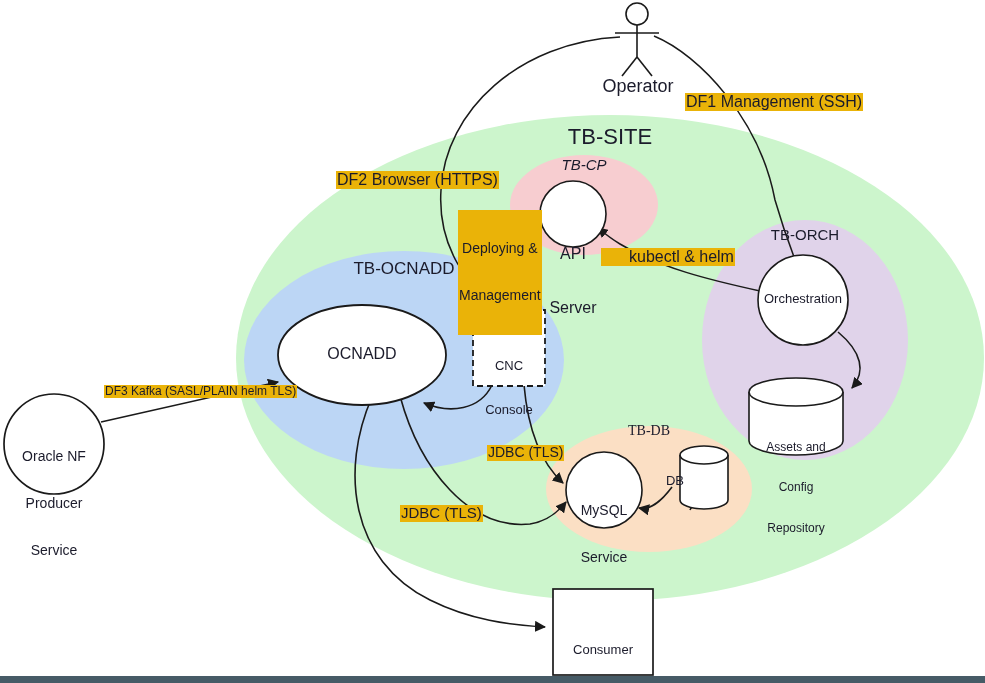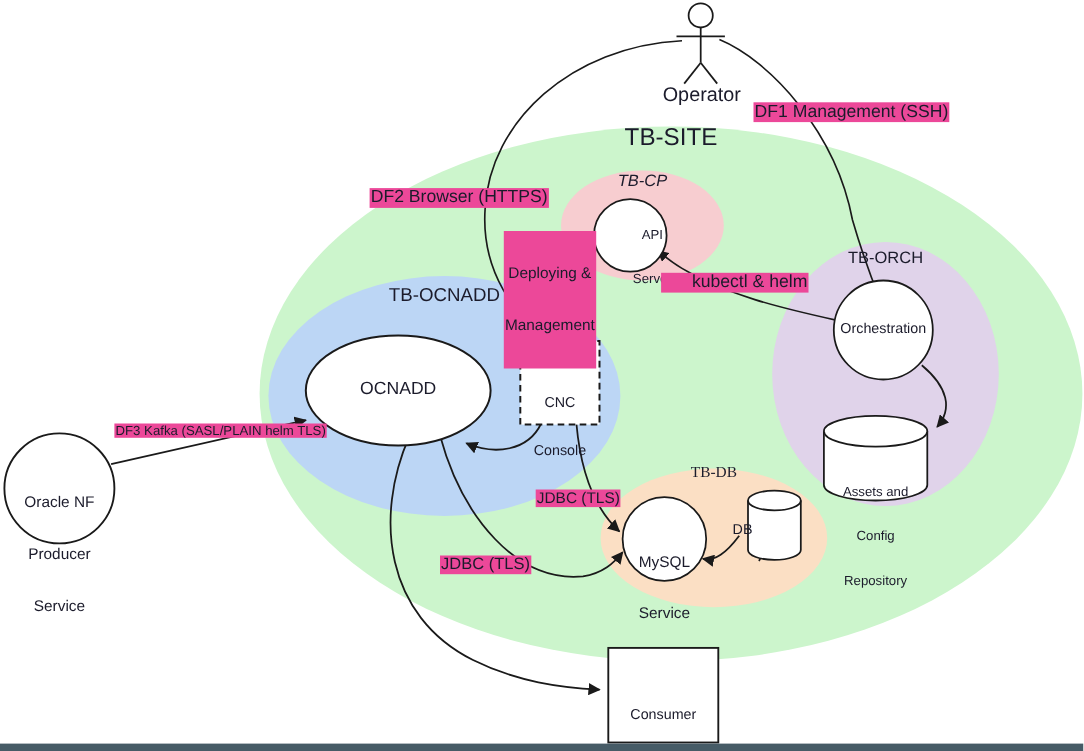--- a/index.html
+++ b/index.html
@@ -34,21 +34,21 @@
   .actor-label {
     position: absolute;
     font-family: "Liberation Sans", sans-serif;
     color: #1b1b2b;
     white-space: pre;
     line-height: 1.12;
     text-align: center;
     pointer-events: none;
   }
   .edge-label {
-    background: #ec4899;
+    background: #eab308;
     padding: 0 1px;
   }
   .bottom-bar {
     position: absolute;
     left: 0;
     bottom: 0;
     width: 985px;
     height: 7px;
     background: #465b66;
   }
@@ -126,31 +126,31 @@
       <ellipse cx="704" cy="455" rx="24" ry="9" fill="#ffffff" stroke="#1a1a1a" stroke-width="1.6"></ellipse>
     </g>
 
     <circle cx="54" cy="444" r="50" fill="#ffffff" stroke="#1a1a1a" stroke-width="1.7"></circle>
 
     <rect x="553" y="589" width="100" height="86" fill="#ffffff" stroke="#1a1a1a" stroke-width="1.7"></rect>
   </svg>
 
   <div class="actor-label" style="left:598px; top:76px; width:80px; font-size:18px;">Operator</div>
 
-  <div class="zone-label" style="left:540px; top:113px; width:140px; font-size:22px;">TB-SITE</div>
+  <div class="zone-label" style="left:540px; top:125px; width:140px; font-size:22px;">TB-SITE</div>
 
   <div class="zone-label" style="left:344px; top:259px; width:120px; font-size:17px;">TB-OCNADD</div>
 
   <div class="zone-label" style="left:544px; top:157px; width:80px; font-size:15px;font-style:italic;">TB-CP</div>
 
   <div class="zone-label" style="left:760px; top:227px; width:90px; font-size:15px;">TB-ORCH</div>
 
   <div class="zone-label" style="left:604px; top:423px; width:90px; font-size:14px; font-family:'Liberation Serif', serif;">TB-DB</div>
 
-  <div class="node-label" style="left:543px; top:180px; width:60px; font-size:12px;padding-left:20px;">
+  <div class="node-label" style="left:543px; top:209px; width:60px; font-size:16px;">
     <div>API</div>
     <div>Server</div>
   </div>
 
   <div class="node-label" style="left:477px; top:330px; width:64px; font-size:13px;">
     <div>CNC</div>
     <div>Console</div>
   </div>
 
   <div class="node-label" style="left:312px; top:345px; width:100px; font-size:16px;">OCNADD</div>

